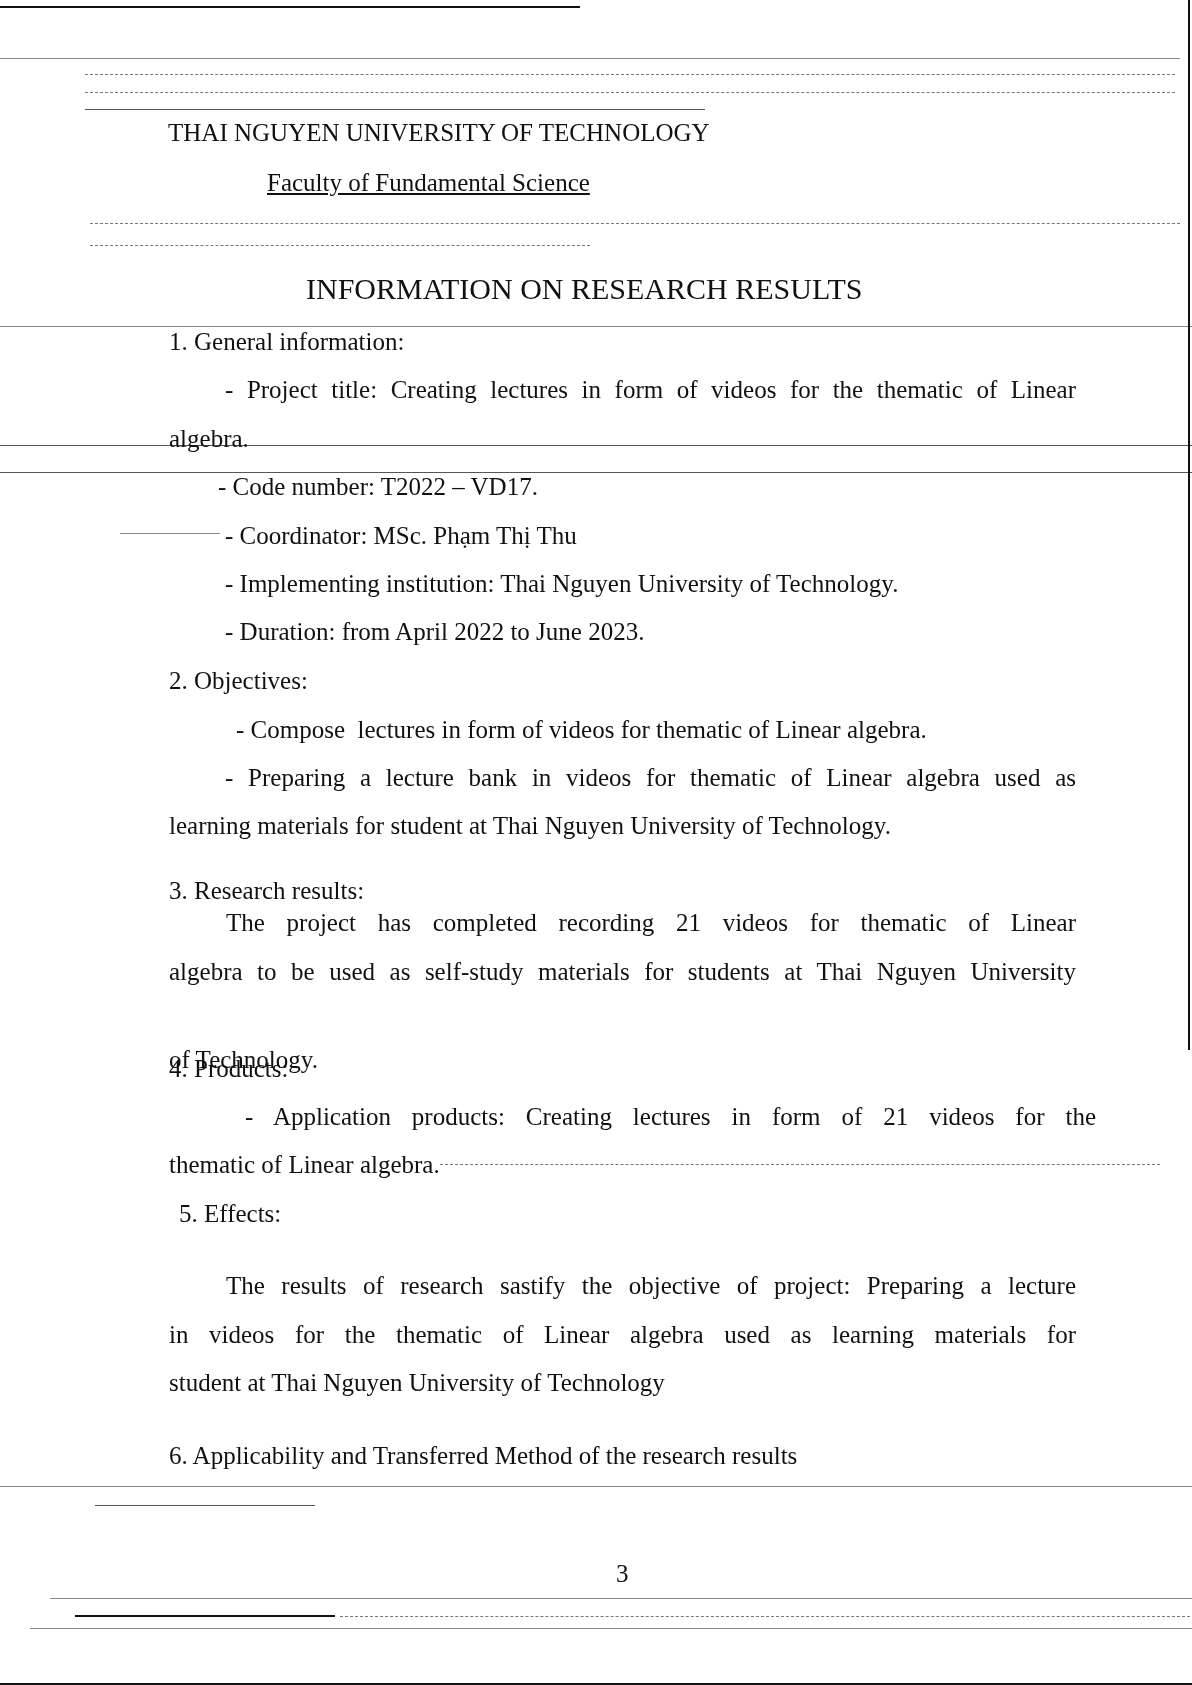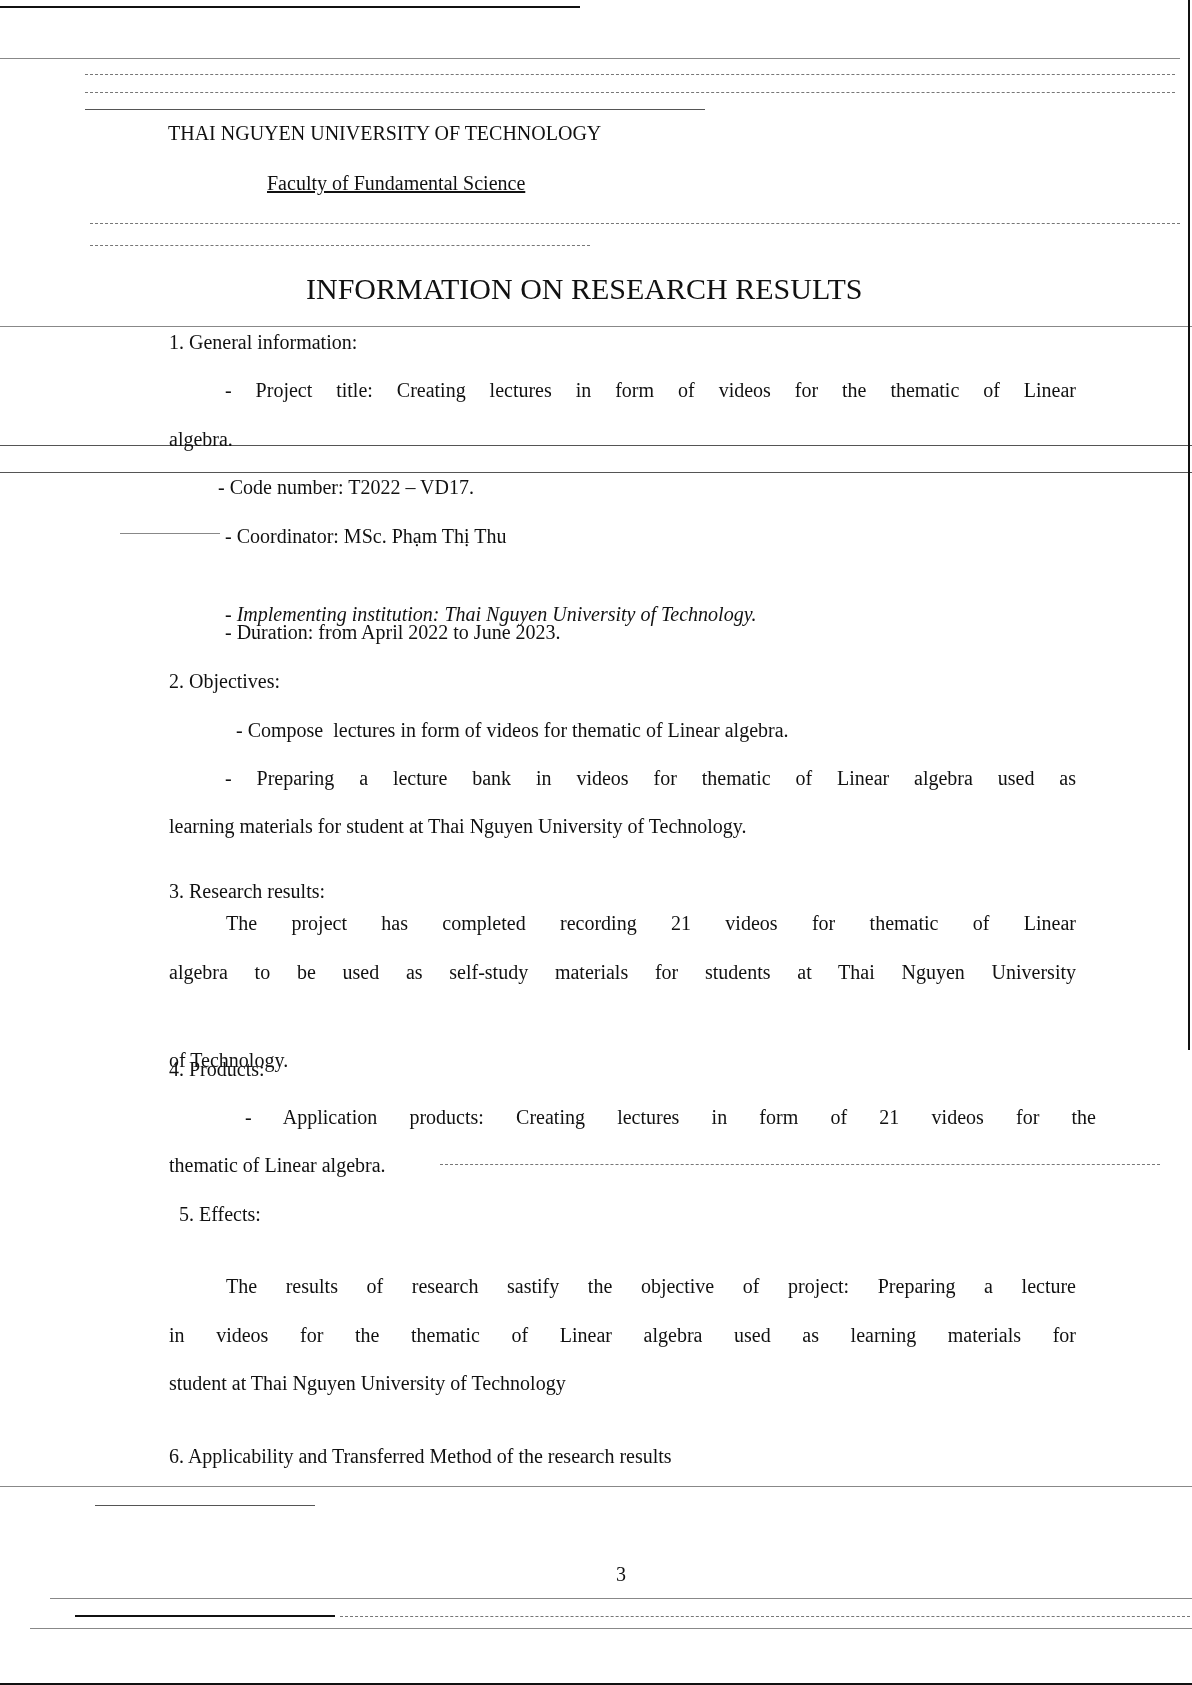--- a/index.html
+++ b/index.html
@@ -6,21 +6,21 @@
     body {
       width: 1192px; height: 1685px; position: relative; overflow: hidden;
       font-family: "Liberation Serif", "DejaVu Serif", serif;
       color: #111111;
     }
     .scan-line { position: absolute; height: 1px; background: #555; }
     .scan-line.dark { background: #111; height: 2px; }
     .scan-line.light { background: #888; }
     .scan-line.dotted { background: none; border-top: 1px dashed #777; }
     .vbar { position: absolute; right: 2px; width: 2px; background: #111; }
-    .txt { position: absolute; font-size: 20px; line-height: 30px; white-space: nowrap; }
+    .txt { position: absolute; font-size: 25px; line-height: 30px; white-space: nowrap; }
     .bold { font-weight: normal; }
     .justify { text-align: justify; text-align-last: justify; white-space: normal; }
   </style>
 </head>
 <body>
 
 <div class="scan-line dark" style="left:0;top:6px;width:580px;"></div>
 <div class="scan-line light" style="left:0;top:58px;width:1180px;"></div>
 <div class="scan-line dotted" style="left:85px;top:74px;width:1090px;"></div>
 <div class="scan-line dotted" style="left:85px;top:92px;width:1090px;"></div>
@@ -44,21 +44,21 @@
 <div class="txt" style="left:168px;top:118px;">THAI NGUYEN UNIVERSITY OF TECHNOLOGY</div>
 <div class="txt bold" style="left:267px;top:168px;text-decoration:underline;">Faculty of Fundamental Science</div>
 
 <div class="txt bold" style="left:306px;top:272px;font-size:30px;line-height:34px;">INFORMATION ON RESEARCH RESULTS</div>
 
 <div class="txt bold" style="left:169px;top:327px;">1. General information:</div>
 <div class="txt justify" style="left:225px;top:375px;width:851px;">- Project title: Creating lectures in form of videos for the thematic of Linear</div>
 <div class="txt" style="left:169px;top:424px;">algebra.</div>
 <div class="txt" style="left:218px;top:472px;">- Code number: T2022 – VD17.</div>
 <div class="txt" style="left:225px;top:521px;">- Coordinator: MSc. Phạm Thị Thu</div>
-<div class="txt" style="left:225px;top:599px;font-style:italic;">- Implementing institution: Thai Nguyen University of Technology.</div>
+<div class="txt" style="left:225px;top:569px;">- Implementing institution: Thai Nguyen University of Technology.</div>
 <div class="txt" style="left:225px;top:617px;">- Duration: from April 2022 to June 2023.</div>
 
 <div class="txt bold" style="left:169px;top:666px;">2. Objectives:</div>
 <div class="txt" style="left:236px;top:715px;white-space:pre;">- Compose  lectures in form of videos for thematic of Linear algebra.</div>
 <div class="txt justify" style="left:225px;top:763px;width:851px;">- Preparing a lecture bank in videos for thematic of Linear algebra used as</div>
 <div class="txt" style="left:169px;top:811px;">learning materials for student at Thai Nguyen University of Technology.</div>
 
 <div class="txt bold" style="left:169px;top:860px;margin-top:16px;">3. Research results:</div>
 <div class="txt justify" style="left:226px;top:908px;width:850px;">The project has completed recording 21 videos for thematic of Linear</div>
 <div class="txt justify" style="left:169px;top:957px;width:907px;">algebra to be used as self-study materials for students at Thai Nguyen University</div>

